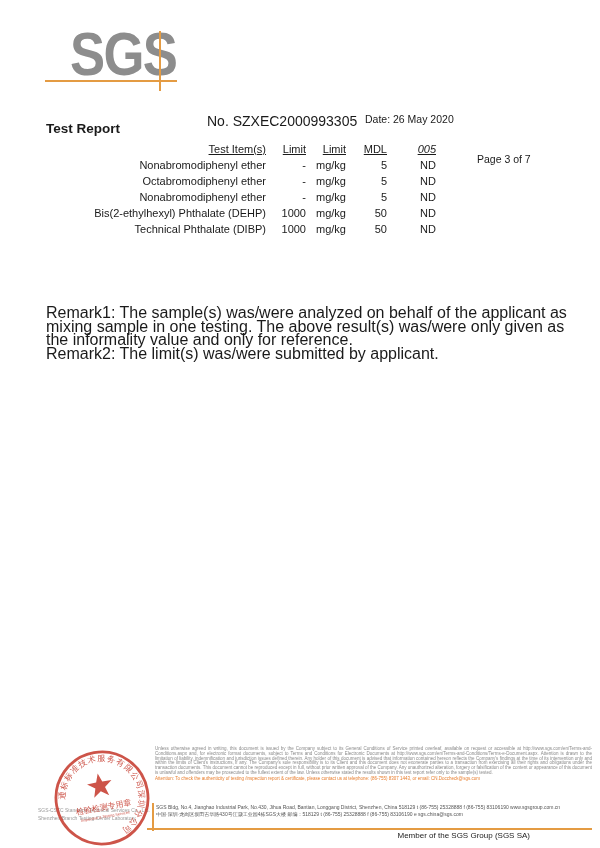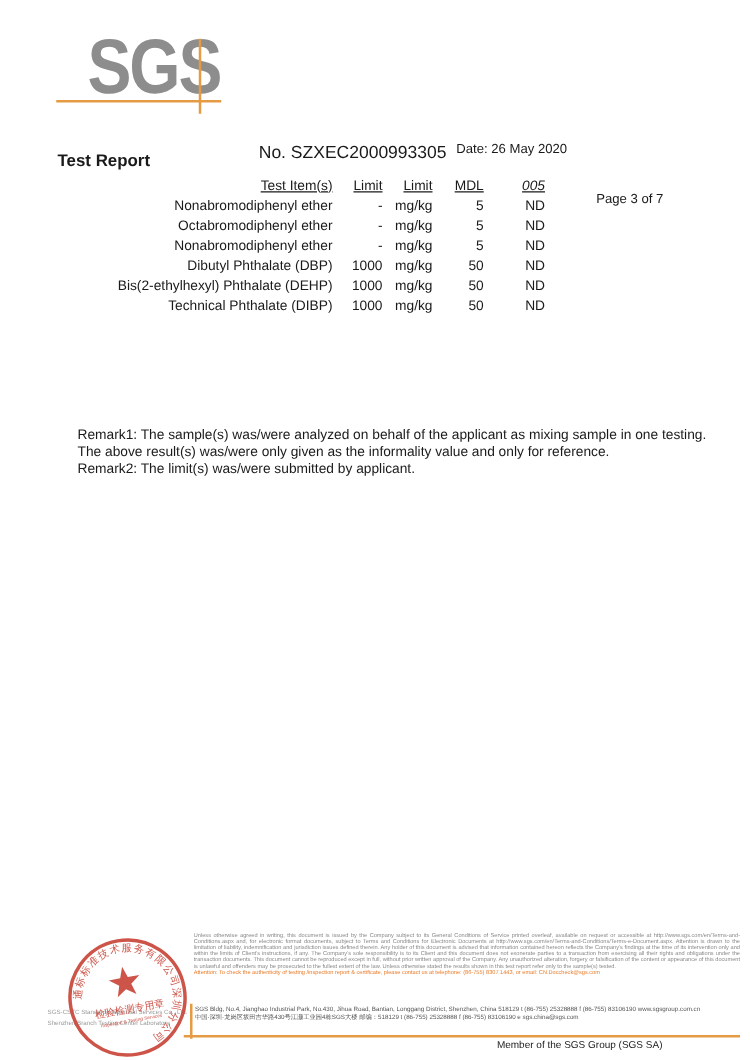--- a/index.html
+++ b/index.html
@@ -22,21 +22,21 @@
   .rpt-page{position:absolute;left:477px;top:113px;font-size:10.5px;margin-top:40px;}
   
   .results{position:absolute;left:44px;top:140px;border-collapse:collapse;table-layout:fixed;width:392px;font-size:11px;}
   .results th,.results td{padding:0;height:16px;font-weight:normal;vertical-align:middle;white-space:nowrap;}
   .results thead th{height:17px;}
   .c-item{text-align:right;padding-left:4px;}
   .c-num{text-align:right;}
   .hu{text-decoration:underline;}
   .italic{font-style:italic;}
   
-  .remarks{position:absolute;left:62px;top:306px;width:524px;font-size:11px;line-height:13.5px;margin-top:36px;}
+  .remarks{position:absolute;left:46px;top:306px;width:524px;font-size:16px;line-height:13.5px;}
   .remarks p{margin:0;}
   
   .company-lines{position:absolute;left:38px;top:806px;width:260px;transform:scale(.55);transform-origin:left top;
     font-size:9px;line-height:15px;color:#9a9a9a;}
   .stamp{position:absolute;left:52px;top:748px;width:100px;height:100px;transform:rotate(-10deg);opacity:.92;}
   .disclaimer{position:absolute;left:155px;top:746px;width:437px;height:58px;overflow:hidden;}
   .disclaimer-inner{width:874px;transform:scale(.5);transform-origin:left top;
     font-size:9px;line-height:9.8px;color:#8a8a8a;text-align:justify;}
   .attention{color:#e87c2a;margin-top:1px;}
   .addresses{position:absolute;left:156px;top:804px;width:437px;height:26px;overflow:hidden;}
@@ -95,27 +95,20 @@
       <td class="c-num">ND</td>
     </tr>
         <tr>
       <td class="c-item">Nonabromodiphenyl ether</td>
       <td class="c-num">-</td>
       <td class="c-num">mg/kg</td>
       <td class="c-num">5</td>
       <td class="c-num">ND</td>
     </tr>
         <tr>
-      <td class="c-item">Dibutyl Phthalate (DBP)</td>
-      <td class="c-num">1000</td>
-      <td class="c-num">mg/kg</td>
-      <td class="c-num">50</td>
-      <td class="c-num">ND</td>
-    </tr>
-        <tr>
       <td class="c-item">Bis(2-ethylhexyl) Phthalate (DEHP)</td>
       <td class="c-num">1000</td>
       <td class="c-num">mg/kg</td>
       <td class="c-num">50</td>
       <td class="c-num">ND</td>
     </tr>
         <tr>
       <td class="c-item">Technical Phthalate (DIBP)</td>
       <td class="c-num">1000</td>
       <td class="c-num">mg/kg</td>

